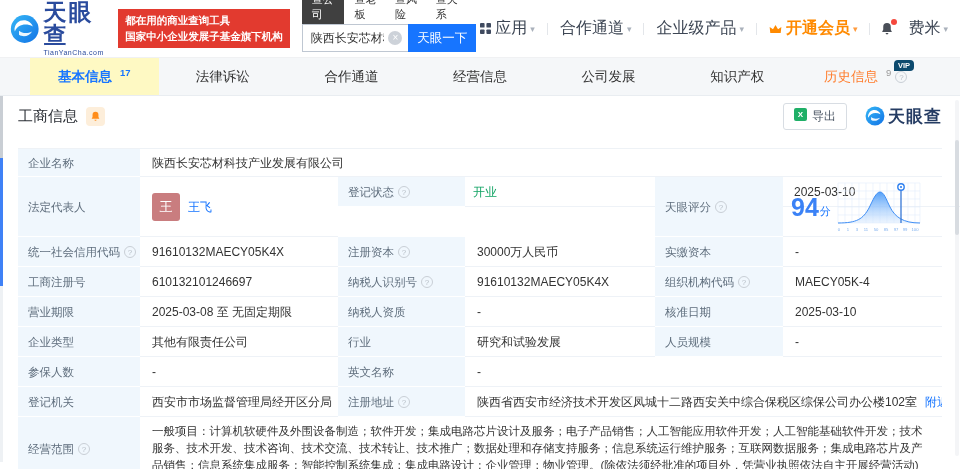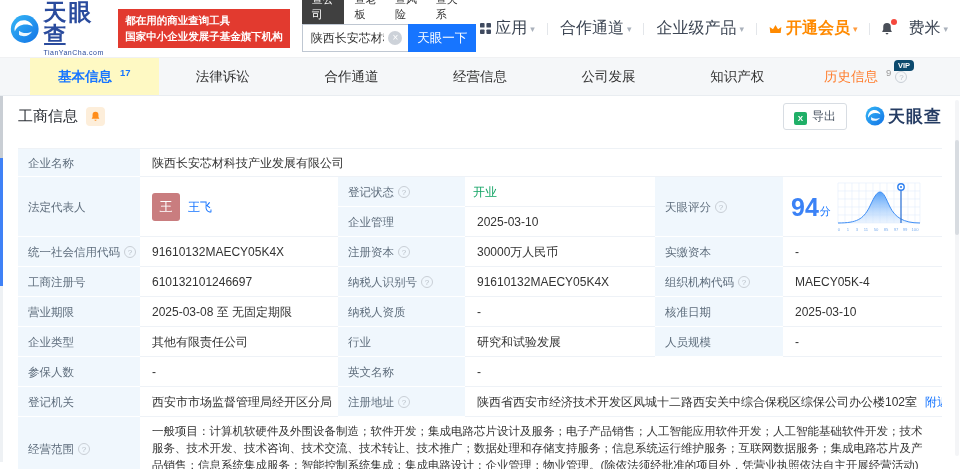--- a/index.html
+++ b/index.html
@@ -57,21 +57,21 @@
     color:#fff; font-size:7.5px; font-weight:bold; padding:1px 4px;
     border-radius:4px 4px 4px 0; line-height:1.2; }
 
   
   .sec { height:40px; display:flex; align-items:center; padding:0 18px; }
   .sec-title { font-size:15px; font-weight:normal; color:#2a2e34; }
   .bellbox { width:19px; height:19px; background:#fdeeda; border-radius:4px;
     margin-left:8px; display:flex; align-items:center; justify-content:center;
     cursor:pointer; }
   .sec-r { margin-left:auto; display:flex; align-items:center; }
-  .export { display:flex; align-items:flex-end; border:1px solid #d8dde3;
+  .export { display:flex; align-items:flex-start; border:1px solid #d8dde3;
     border-radius:3px; background:#fff; padding:4px 10px; font-size:12px;
     color:#4a5563; cursor:pointer; font-family:inherit; }
   .xls { width:13px; height:13px; background:#1faf67; border-radius:2px; color:#fff;
     font-size:8px; font-weight:bold; line-height:13px; text-align:center;
     margin-right:5px; }
   .xls::after { content:"X"; }
   .wm { display:flex; align-items:center; margin-left:18px; }
   .wm-name { font-size:17px; font-weight:bold; color:#253c63; margin-left:3px;
     letter-spacing:1px; }
 
@@ -79,21 +79,21 @@
   .tbl { margin:12px 18px; border-top:1px solid #eef2f6; font-size:12px; color:#333; }
   .trow { display:flex; }
   .lc { background:#f0f7fd; color:#5f6e7d; font-size:11.5px; padding:0 6px 0 10px;
     display:flex; align-items:center; white-space:nowrap;
     box-shadow:inset 0 -1px 0 #fff; }
   .vc { padding:0 12px; display:flex; align-items:center; white-space:nowrap;
     box-shadow:inset 0 -1px 0 #eef2f7; overflow:hidden; }
   .w1 { width:122px; } .w2 { width:198px; } .w3 { width:127px; }
   .w4 { width:190px; } .w5 { width:128px; } .w6 { flex:1; }
   .h28 { height:28px; } .h30 { height:30px; } .h60 { height:60px; }
-  .mid { width:317px; display:flex; flex-direction:column; }
+  .mid { width:317px; display:flex; flex-direction:row; }
   .sub { display:flex; height:30px; }
   .q { display:inline-block; width:12px; height:12px; border:1px solid #c9cfd6;
     border-radius:50%; color:#b9c0c8; font-size:8px; line-height:11px;
     text-align:center; margin-left:4px; flex:none; }
   .q::after { content:"?"; }
   .lnk { color:#1775ff; cursor:pointer; }
   .green { color:#12a364;padding-left:8px; }
   .avatar { width:28px; height:28px; background:#c97d7f; border-radius:3px;
     color:#fff; font-size:13px; display:flex; align-items:center;
     justify-content:center; margin-right:8px; flex:none; }

